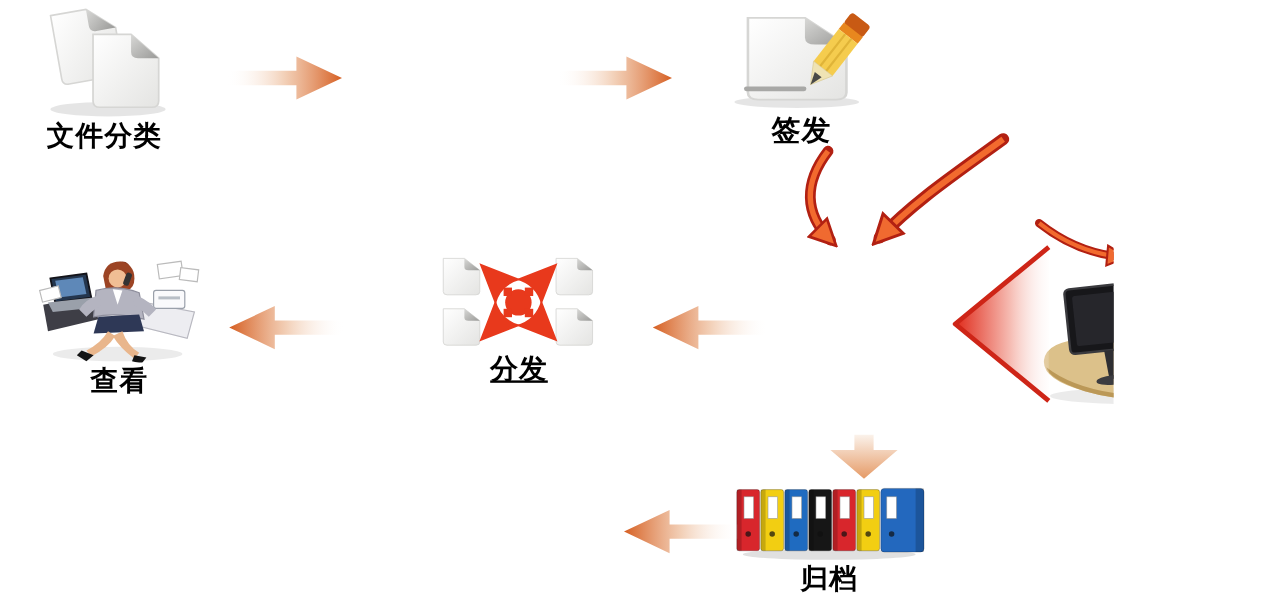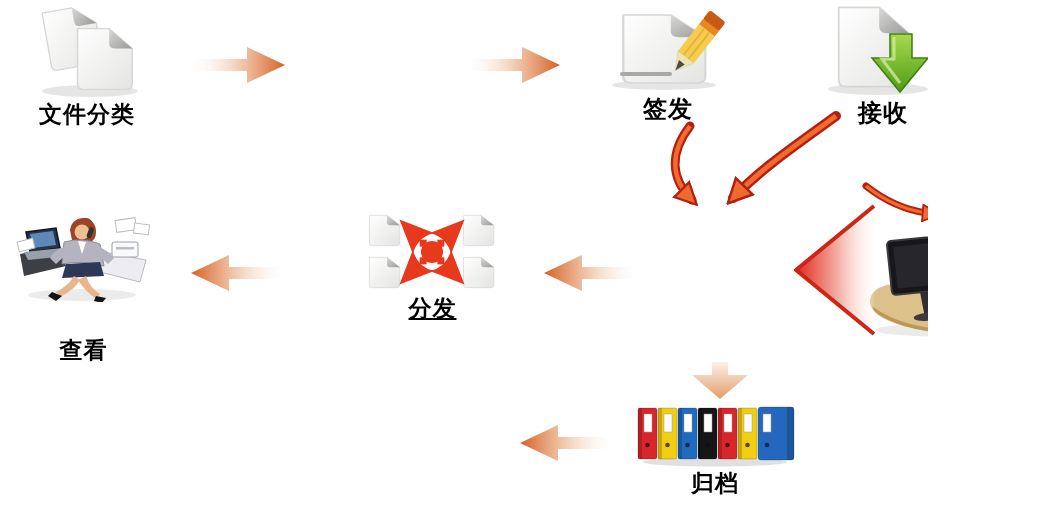--- a/index.html
+++ b/index.html
@@ -94,29 +94,20 @@
         <rect x="0" y="18" width="20" height="34" fill="#F5CC4E"></rect>
         <rect x="6" y="18" width="1.8" height="34" fill="#E0B438"></rect>
         <rect x="12.4" y="18" width="1.8" height="34" fill="#E0B438"></rect>
         <polygon points="0,52 20,52 10,69" fill="#EFE3B4" stroke="#D8C890" stroke-width="0.5"></polygon>
         <polygon points="6.4,58.5 13.6,58.5 10,69" fill="#4A4A48"></polygon>
       </g>
     </svg>
     <div class="label">签发</div>
   </div>
 
-  <div class="node small" style="left:818px;top:4px;width:130px;">
-    <svg width="130" height="92" viewBox="0 0 130 92">
-      <ellipse cx="60" cy="85" rx="50" ry="6" fill="#000" opacity="0.10"></ellipse>
-      <use href="#sym-page" x="6" y="0" width="92" height="86"></use>
-      <path d="M72 30 h22 v24 h16 L82 88 L54 54 h18 Z" fill="url(#gGreen)" stroke="#3F7F10" stroke-width="1.5"></path>
-      <path d="M76 33 v22 h-12 l18 24" fill="none" stroke="#CFEAA0" stroke-width="3" opacity="0.8"></path>
-    </svg>
-    <div class="label">接收</div>
-  </div>
 
 
 
   <svg class="flow" style="left:860px;top:224px;" width="190" height="115" viewBox="0 0 190 115">
     <ellipse cx="95" cy="106" rx="80" ry="7" fill="#000" opacity="0.08"></ellipse>
     <rect x="140" y="22" width="30" height="58" rx="8" fill="#7E1F26" transform="rotate(8 155 51)"></rect>
     <g>
       <circle cx="121" cy="20" r="11" fill="#EFC39A"></circle>
       <path d="M109 16 Q112 6 122 7 Q132 8 133 18 L133 24 Q128 12 118 14 Q111 15 109 22 Z" fill="#6E4226"></path>
       <polygon points="112,30 130,30 126,46 114,46" fill="#F4F4F6"></polygon>
@@ -168,21 +159,21 @@
   </div>
 
   <svg class="flow flip" style="left:543px;top:252px;" width="96" height="42" viewBox="0 0 96 42">
     <polygon points="0,15 57,15 57,3 95,21 57,39 57,27 0,27" fill="url(#gArrow)"></polygon>
   </svg>
 
   <svg class="flow flip" style="left:190px;top:252px;" width="96" height="42" viewBox="0 0 96 42">
     <polygon points="0,15 57,15 57,3 95,21 57,39 57,27 0,27" fill="url(#gArrow)"></polygon>
   </svg>
 
-  <div class="node" style="left:16px;top:214px;width:135px;gap:32px;">
+  <div class="node" style="left:32px;top:214px;width:135px;">
     <svg width="135" height="88" viewBox="0 0 135 88">
       <ellipse cx="66" cy="81" rx="54" ry="6" fill="#000" opacity="0.08"></ellipse>
       <polygon points="88,38 130,46 124,68 84,58" fill="#EDEDF1" stroke="#B8B8C0"></polygon>
       <rect x="96" y="28" width="26" height="15" rx="2" fill="#FAFAFC" stroke="#9AA0AA"></rect>
       <rect x="100" y="33" width="18" height="2.5" fill="#B8BEC6"></rect>
       <g transform="rotate(-8 110 12)">
           <rect x="100" y="5" width="20" height="12" fill="#FFF" stroke="#BBB"></rect>
         </g>
       <g transform="rotate(7 126 15)">
           <rect x="118" y="10" width="15" height="10" fill="#FFF" stroke="#BBB"></rect>
@@ -210,21 +201,21 @@
         <polygon points="80,82 90,84 86,89 78,87" fill="#141414"></polygon>
       </g>
     </svg>
     <div class="label">查看</div>
   </div>
 
   <svg class="flow" style="left:690px;top:362px;" width="60" height="38" viewBox="0 0 60 38">
     <polygon points="22,0 38,0 38,13 58,13 30,37 2,13 22,13" fill="url(#gArrowDown)"></polygon>
   </svg>
 
-  <div class="node" style="left:630px;top:405px;width:170px;">
+  <div class="node" style="left:606px;top:405px;width:170px;">
     <svg width="170" height="62" viewBox="0 0 170 62">
       <ellipse cx="85" cy="57" rx="72" ry="4.5" fill="#000" opacity="0.12"></ellipse>
       <g stroke="rgba(0,0,0,0.25)" stroke-width="0.8">
         <rect x="8" y="3" width="19" height="51" rx="2" fill="#D8262C"></rect>
         <rect x="28" y="3" width="19" height="51" rx="2" fill="#F2CE12"></rect>
         <rect x="48" y="3" width="19" height="51" rx="2" fill="#1F6BC0"></rect>
         <rect x="68" y="3" width="19" height="51" rx="2" fill="#161616"></rect>
         <rect x="88" y="3" width="19" height="51" rx="2" fill="#D8262C"></rect>
         <rect x="108" y="3" width="19" height="51" rx="2" fill="#F2CE12"></rect>
         <rect x="128" y="2" width="36" height="53" rx="3" fill="#2368BE"></rect>

